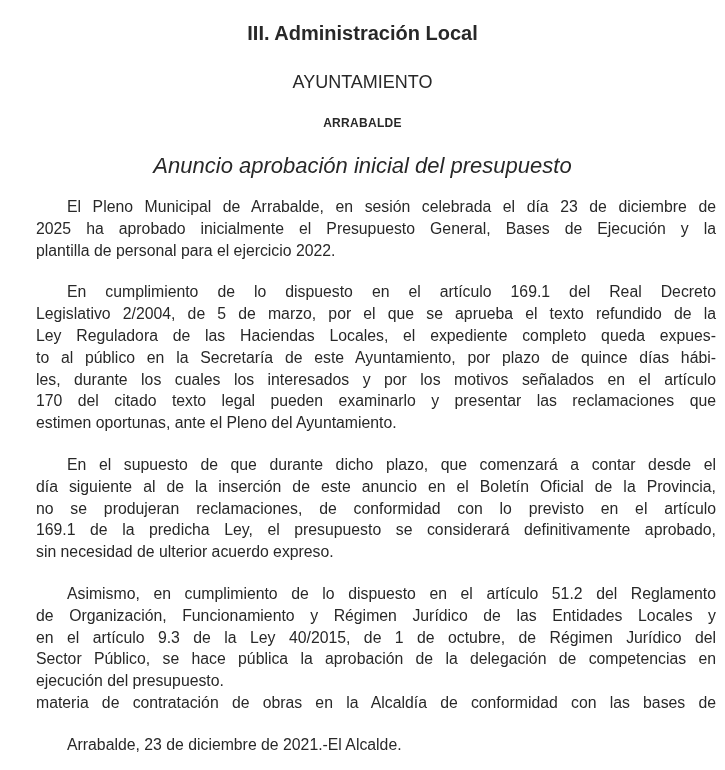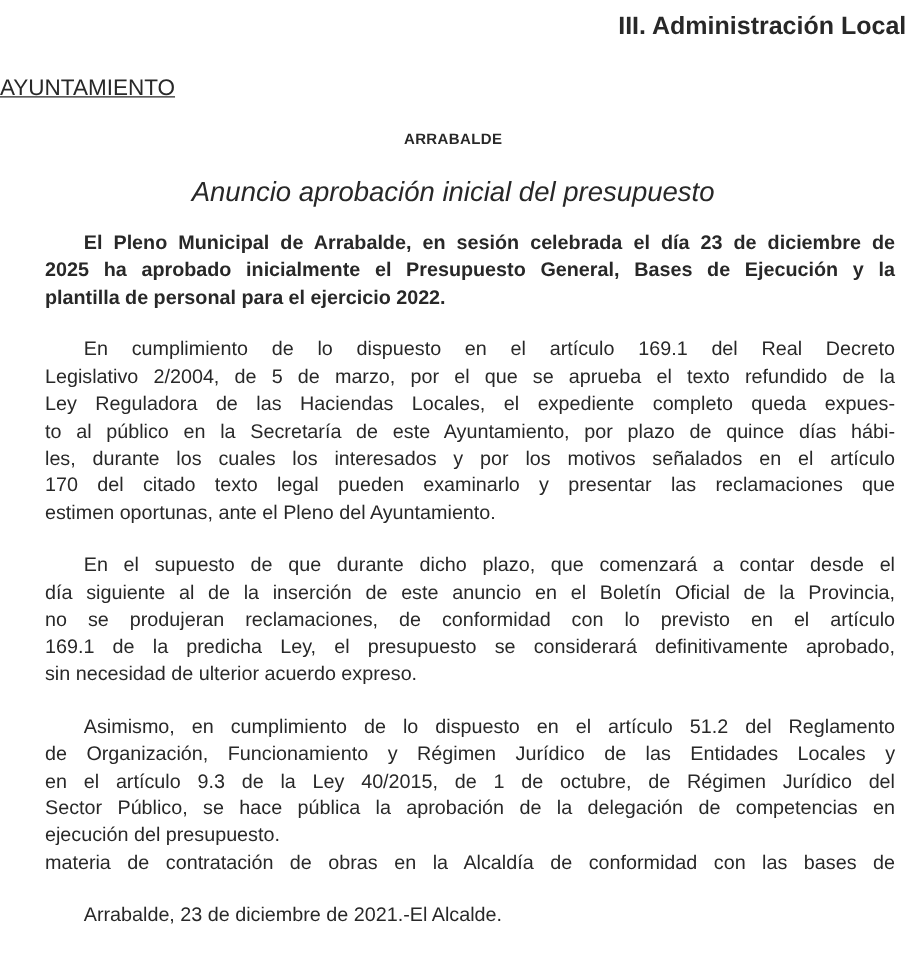--- a/index.html
+++ b/index.html
@@ -14,31 +14,30 @@
     background: #ffffff;
     color: #282828;
     font-family: "Liberation Sans", sans-serif;
     overflow: hidden;
     box-sizing: border-box;
   }
   .heading-title {
     font-size: 20px;
     font-weight: bold;
     line-height: 24px;
-    text-align: right;
+    text-align: center;
     padding-top: 9px;
-    margin: 0;
+    margin: 12px;
   }
   .heading-org {
     font-size: 18px;
     font-weight: normal;
     line-height: 21px;
-    text-align: left;
+    text-align: center;
     margin: 27px 0 12px 0;
-    text-decoration: underline;
   }
   .heading-muni {
     font-size: 12px;
     font-weight: bold;
     line-height: 21px;
     text-align: center;
     letter-spacing: 0.3px;
     margin: 20px 0 0 0;
   }
   .subtitle {
@@ -48,21 +47,20 @@
     text-align: center;
     margin: 21px 0 0 0;
   }
   .body-text {
     margin: 0 9px 0 36px;
   }
   .para {
     margin: 20px 0 0 0;
   }
   .para.first-para {
-    font-weight: bold;
   }
   .line {
     font-size: 15.8px;
     line-height: 21.8px;
     text-align: justify;
     text-align-last: justify;
     white-space: normal;
   }
   .line.first {
     text-indent: 31px;

